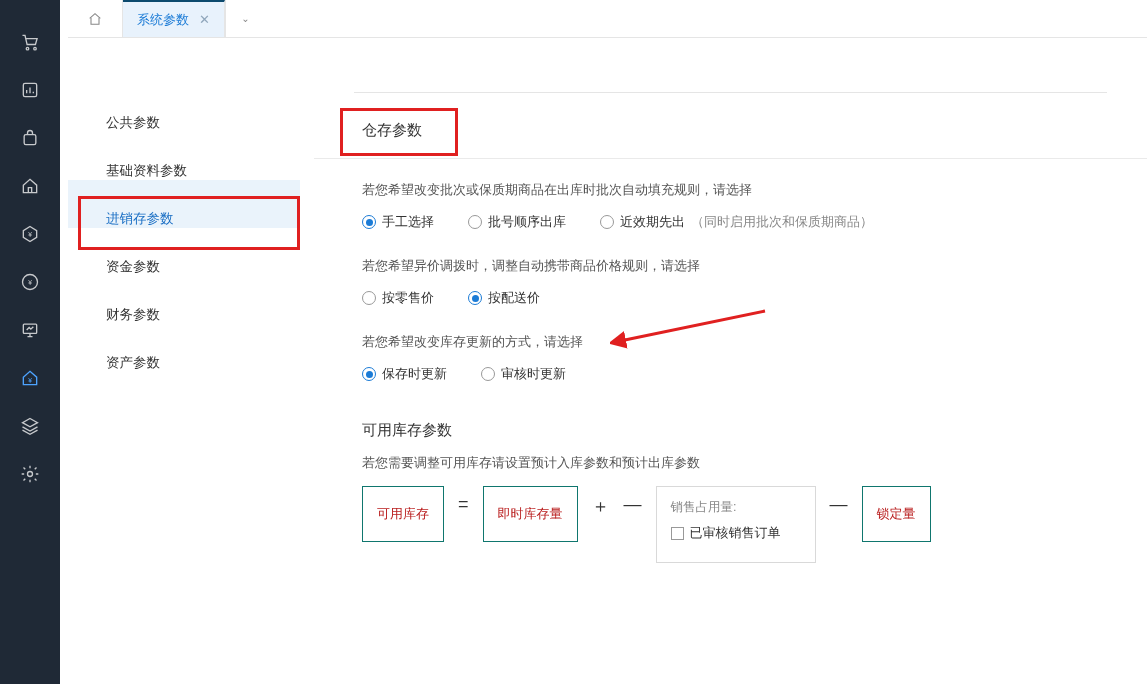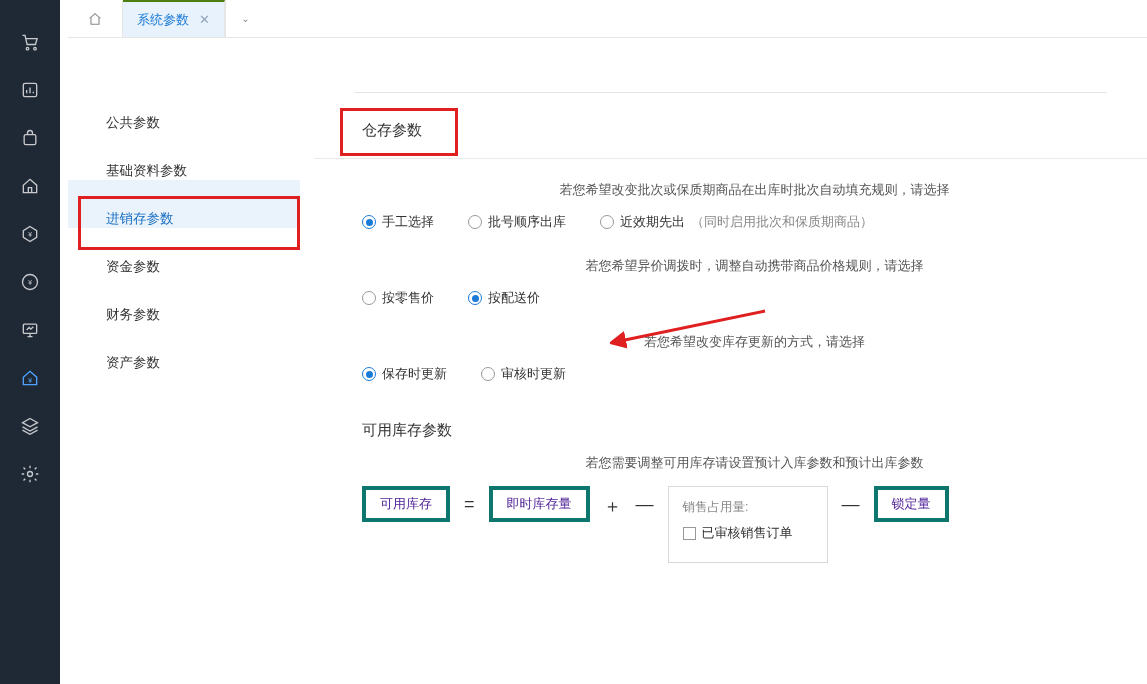--- a/index.html
+++ b/index.html
@@ -9,45 +9,45 @@
     .icon-bar { position:absolute; left:0; top:0; width:60px; height:684px; background:#1f2936; display:flex; flex-direction:column; align-items:center; padding-top:18px; }
     .icon-bar .ib-item { width:60px; height:48px; display:flex; align-items:center; justify-content:center; color:#c7c9cc; cursor:pointer; position:relative; }
     .icon-bar .ib-item.active { color:#4da3ff; }
     .icon-bar .ib-item svg { width:20px; height:20px; stroke:currentColor; fill:none; stroke-width:1.6; }
 
     
     .tab-bar { position:absolute; left:68px; top:0; right:0; height:38px; border-bottom:1px solid #e5e5e5; display:flex; align-items:stretch; background:#fff; }
     .tab-home { width:55px; display:flex; align-items:center; justify-content:center; border-right:1px solid #e5e5e5; color:#888; cursor:pointer; }
     .tab-home svg { width:16px; height:16px; stroke:#888; fill:none; stroke-width:1.6; }
     .tab { display:flex; align-items:center; padding:0 14px; font-size:13px; border-right:1px solid #e5e5e5; cursor:pointer; gap:10px; }
-    .tab.active { background:#e8f2fc; color:#1b7bd6; border-top:2px solid #4d7c0f; }
+    .tab.active { background:#e8f2fc; color:#1b7bd6; border-top:2px solid #0c4a6e; }
     .tab .close { color:#8fa6bb; font-size:13px; }
     .tab-drop { width:40px; display:flex; align-items:center; justify-content:center; border-left:1px solid #e5e5e5; color:#888; cursor:pointer; font-size:10px; }
 
     
     .left-menu { position:absolute; left:68px; top:84px; width:232px; }
     .lm-item { height:48px; display:flex; align-items:flex-end; padding-left:38px; font-size:13.5px; color:#333; cursor:pointer; }
     .lm-item.active { background:#eaf3fb; color:#1b6fc4; }
 
     
     .main { position:absolute; left:310px; top:84px; right:0; bottom:0; padding:0 0 0 4px; overflow:auto; }
     .main hr.topline { border:none; border-top:1px solid #e5e5e5; margin:8px 40px 0 40px; }
     .sec-title { font-size:15px; color:#333; padding:28px 0 18px 48px; border-bottom:1px solid #eaeaea; margin-right:0; }
-    .setting-block { padding:22px 0 0 48px; font-size:13px; color:#555;text-align:center; }
+    .setting-block { padding:22px 0 0 48px; font-size:13px; color:#555; }
     .setting-label { margin-bottom:14px; }
     .radio-row { display:flex; gap:34px; align-items:center; margin-bottom:4px; flex-wrap:wrap; }
     .radio-row .opt { display:flex; align-items:center; gap:6px; color:#333; cursor:pointer; }
     .radio-row .opt .hint { color:#888; }
     .rb { width:14px; height:14px; border:1.5px solid #999; border-radius:50%; display:inline-flex; align-items:center; justify-content:center; }
     .rb.on { border-color:#1b7bd6; }
     .rb.on::after { content:""; width:7px; height:7px; background:#1b7bd6; border-radius:50%; }
 
     .sec-sub { font-size:15px; color:#333; padding:34px 0 0 48px; }
     .formula { display:flex; align-items:flex-start; gap:14px; padding:14px 0 0 48px; font-size:13px; }
-    .box { border:4px solid #0f766e; background:#fff; padding:5px 14px; font-size:13px; color:#4c1d95; white-space:nowrap; }
+    .box { border:1px solid #0f766e; background:#fff; padding:18px 14px; font-size:13px; color:#b91c1c; white-space:nowrap; }
     .op { font-size:18px; color:#333; padding-top:8px; }
     .col { display:flex; flex-direction:column; gap:6px; }
     .col .box.head { text-align:center; }
     .sub-panel { border:1px solid #d9d9d9; padding:12px 14px 14px 14px; min-width:160px; }
     .sub-panel .grp-label { color:#888; font-size:12.5px; margin-bottom:8px; }
     .chk-row { display:flex; align-items:center; gap:6px; font-size:13px; color:#333; margin-bottom:6px; }
     .chk { width:13px; height:13px; border:1.2px solid #999; display:inline-block; }
     .sub-panel .grp-label.second { margin-top:10px; }
 
     

